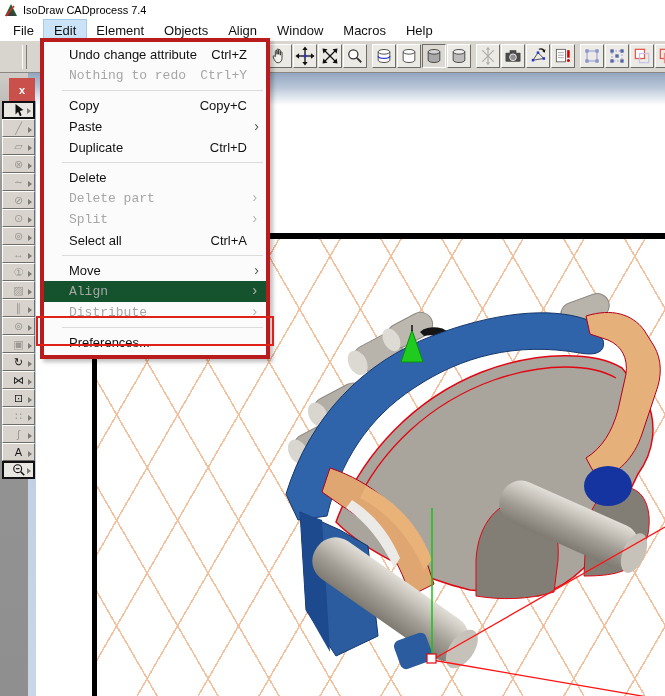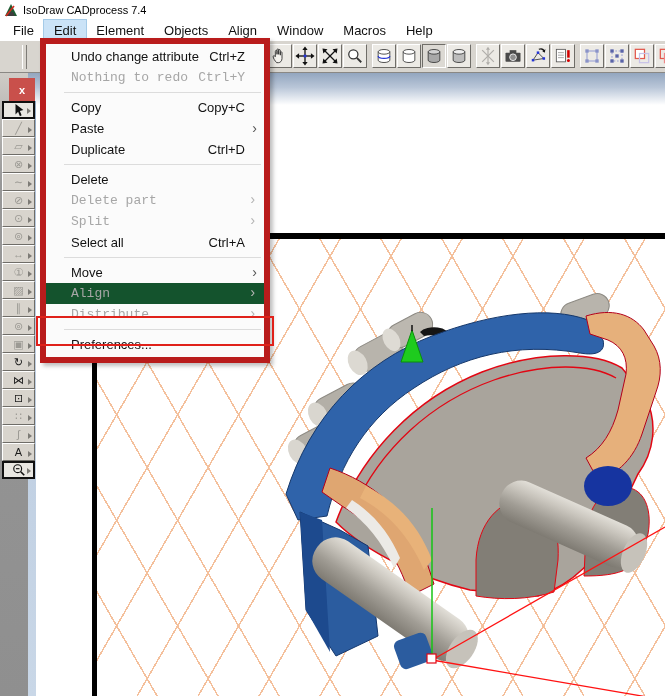--- a/index.html
+++ b/index.html
@@ -50,21 +50,21 @@
   .pb-h{position:absolute;left:64px;top:160px;right:0;height:6px;background:#000;}
   .grid{position:absolute;left:69px;top:166px;right:0;bottom:0;
         background-image:
           repeating-linear-gradient(120deg,transparent 0 51.3px,#f4c09c 51.3px 52.8px),
           repeating-linear-gradient(60deg,transparent 0 51.3px,#f4c09c 51.3px 52.8px);}
   .model{position:absolute;left:69px;top:166px;width:568px;height:457px;}
   .ylabel{position:absolute;left:377px;top:240px;width:16px;text-align:center;
           font-size:13px;font-weight:bold;color:#000;}
   
   .menu{position:absolute;left:40px;top:38px;width:230px;background:#fbfbfb;
-        border:6px solid #b91c1c;box-shadow:3px 3px 4px rgba(0,0,0,.25);
+        border:4px solid #b91c1c;box-shadow:3px 3px 4px rgba(0,0,0,.25);
         padding:2px 0;box-sizing:border-box;font-size:13px;color:#121212;}
   .mi{height:21px;line-height:21px;position:relative;padding-left:25px;cursor:default;}
   .mi .sc{position:absolute;right:19px;}
   .mi .ar{position:absolute;right:7px;color:#555;font-size:14px;}
   .mi.dis{color:#a6a6a6;font-family:Liberation Mono, monospace;}
   .mi.dis .ar{color:#b5b5b5;}
   .mi.hovered{background:#14532d;}
   .msep{border-top:1px solid #dcdcdc;margin:4px 3px 4px 18px;height:0;}
   .annotation{position:absolute;left:36px;top:316px;width:234px;height:26px;
               border:2px solid #e0211a;z-index:50;pointer-events:none;}

